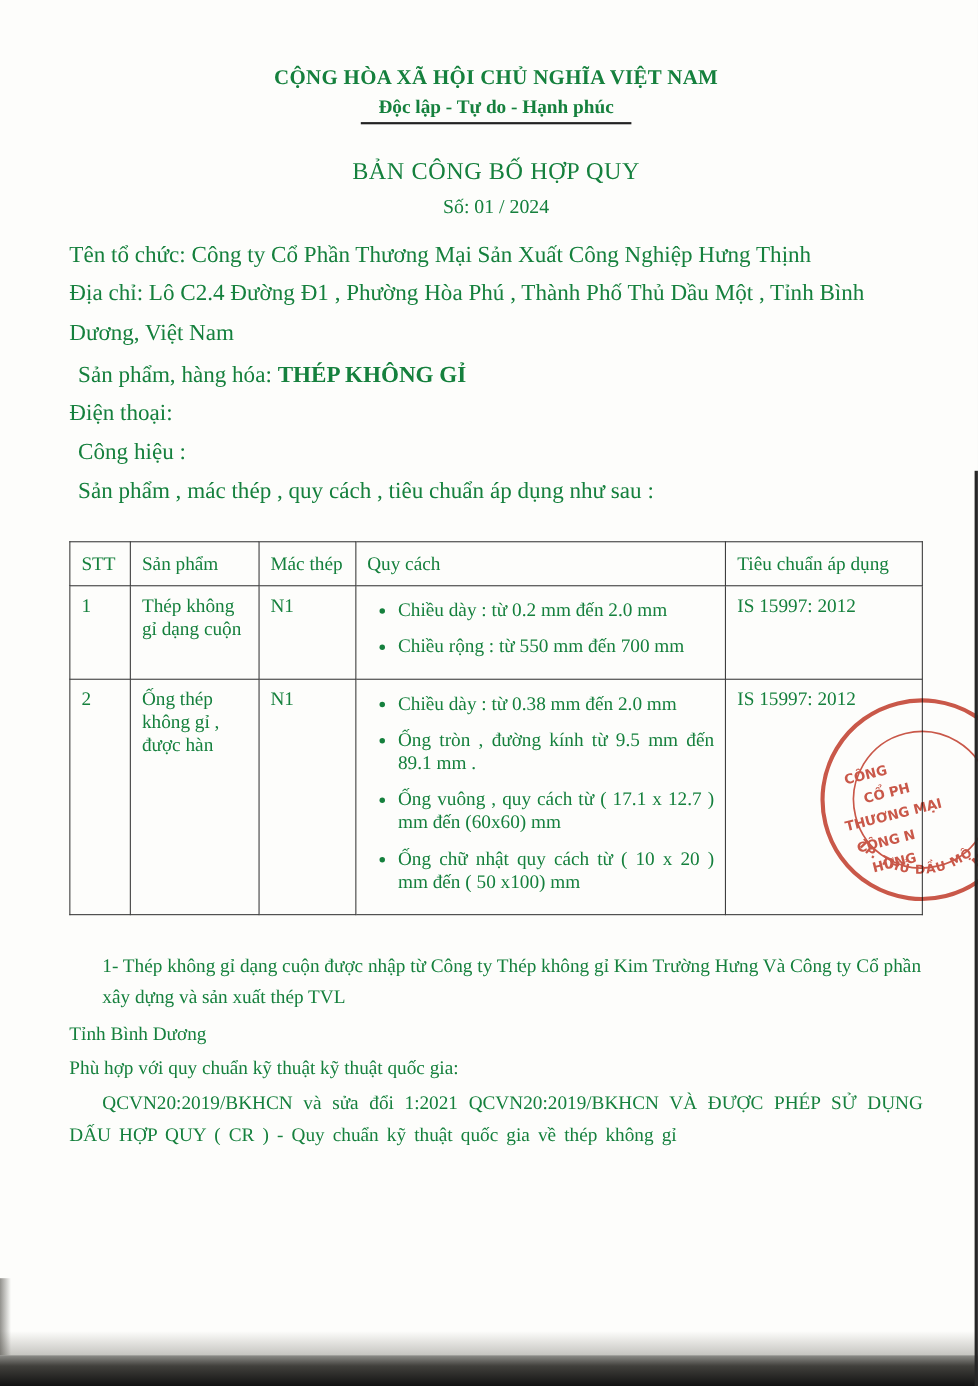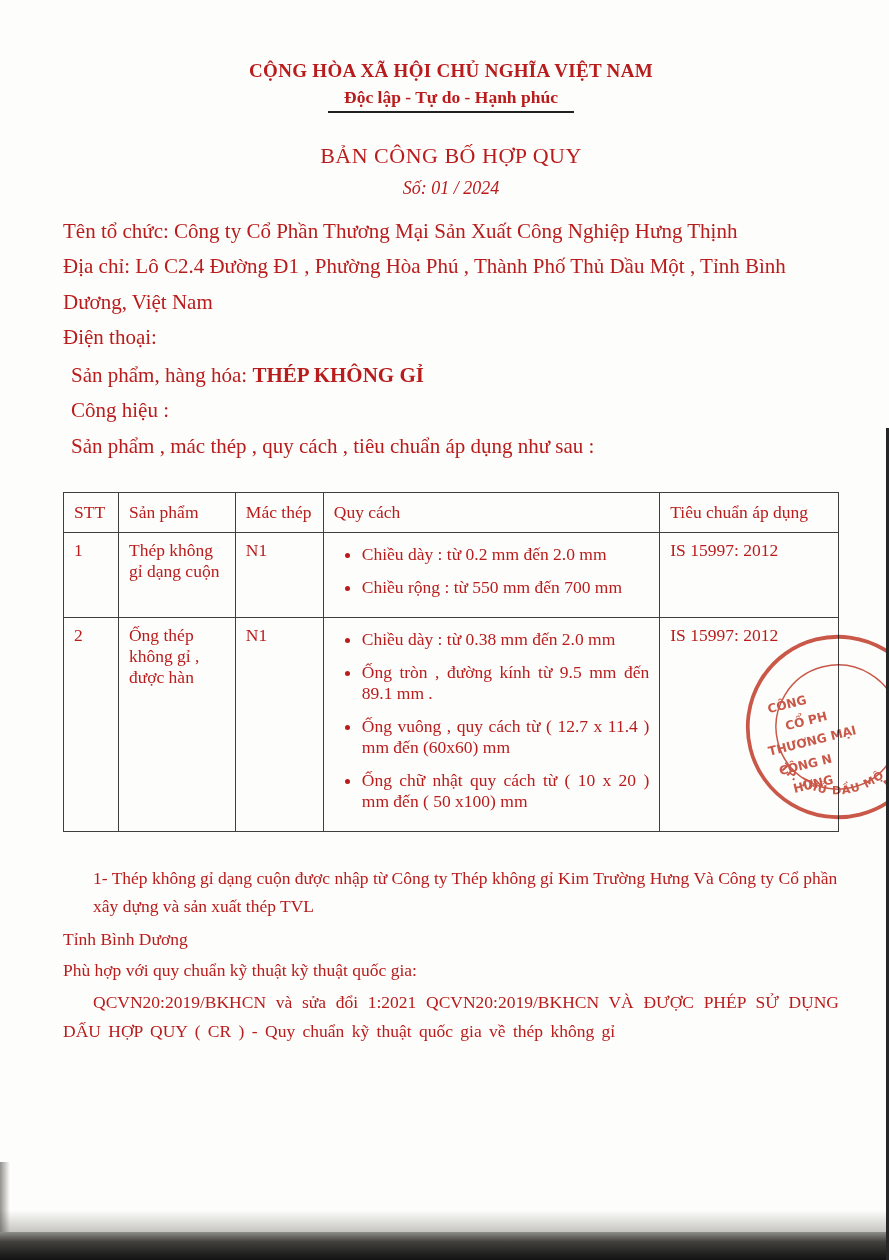--- a/index.html
+++ b/index.html
@@ -3,31 +3,31 @@
 <meta charset="utf-8">
 <style>
   * { box-sizing: border-box; }
   html, body { margin: 0; padding: 0; background: #e9e9e9; }
   .page {
     position: relative;
     width: 889px; height: 1260px;
     background: #fdfdfb;
     overflow: hidden;
     font-family: "Liberation Serif", "DejaVu Serif", serif;
-    color: #b91c1c;
+    color: #15803d;
   }
   .content { position: absolute; left: 63px; top: 60px; width: 776px; }
   .center { text-align: center; }
   .nat-title { font-weight: bold; font-size: 19px; letter-spacing: .3px; margin: 0; }
   .motto {
     display: inline-block; font-weight: bold; font-size: 17.5px;
     border-bottom: 2px solid #222; padding: 0 16px 3px; margin-top: 5px;
   }
   .doc-title { font-weight: normal; font-size: 22px; letter-spacing: .5px; margin: 30px 0 0; }
-  .doc-no { font-size: 18px; margin: 9px 0 0; font-style: italic; }
+  .doc-no { font-size: 18px; margin: 9px 0 0; }
   .para { font-size: 21px; line-height: 1.68; margin: 0; }
   .para.first { margin-top: 15px; }
   .indent { padding-left: 8px; }
   .gap-top { margin-top: 3px; }
 
   table.spec {
     width: 100%; border-collapse: collapse; margin-top: 28px;
     font-size: 17.5px;
   }
   table.spec th, table.spec td {
@@ -85,22 +85,22 @@
       <span class="motto">Độc lập - Tự do - Hạnh phúc</span>
     </div>
 
     <div class="center">
       <p class="doc-title">BẢN CÔNG BỐ HỢP QUY</p>
       <p class="doc-no">Số: 01 / 2024</p>
     </div>
 
     <p class="para first">Tên tổ chức: Công ty Cổ Phần Thương Mại Sản Xuất Công Nghiệp Hưng Thịnh</p>
     <p class="para">Địa chỉ: Lô C2.4 Đường Đ1 , Phường Hòa Phú , Thành Phố Thủ Dầu Một , Tỉnh Bình Dương, Việt Nam</p>
+    <p class="para indent gap-top"><span>Sản phẩm, hàng hóa:</span> <b>THÉP KHÔNG GỈ</b></p>
     <p class="para">Điện thoại:</p>
-    <p class="para indent gap-top"><span>Sản phẩm, hàng hóa:</span> <b>THÉP KHÔNG GỈ</b></p>
     <p class="para indent">Công hiệu :</p>
     <p class="para indent">Sản phẩm , mác thép , quy cách , tiêu chuẩn áp dụng như sau :</p>
 
     <table class="spec">
       <colgroup>
         <col style="width:55px">
           <col style="width:117px">
           <col style="width:88px">
           <col style="width:337px">
           <col style="width:179px">
@@ -128,21 +128,21 @@
           <td class="c-tc">IS 15997: 2012</td>
         </tr>
         <tr>
           <td class="c-stt">2</td>
           <td class="c-sp">Ống thép không gỉ , được hàn</td>
           <td class="c-mt">N1</td>
           <td class="c-qc">
             <ul>
               <li>Chiều dày : từ 0.38 mm đến 2.0 mm</li>
               <li>Ống tròn , đường kính từ 9.5 mm đến 89.1 mm .</li>
-              <li>Ống vuông , quy cách từ ( 12.7 x 11.4 ) mm đến (60x60) mm</li>
+              <li>Ống vuông , quy cách từ ( 17.1 x 12.7 ) mm đến (60x60) mm</li>
               <li>Ống chữ nhật quy cách từ ( 10 x 20 ) mm đến ( 50 x100) mm</li>
             </ul>
           </td>
           <td class="c-tc">IS 15997: 2012</td>
         </tr>
       </tbody>
     </table>
 
     <div class="notes">
       <p class="note note-1"><span>1-</span> <span>Thép không gỉ dạng cuộn được nhập từ Công ty Thép không gỉ Kim Trường Hưng Và Công ty Cổ phần xây dựng và sản xuất thép TVL</span></p>

